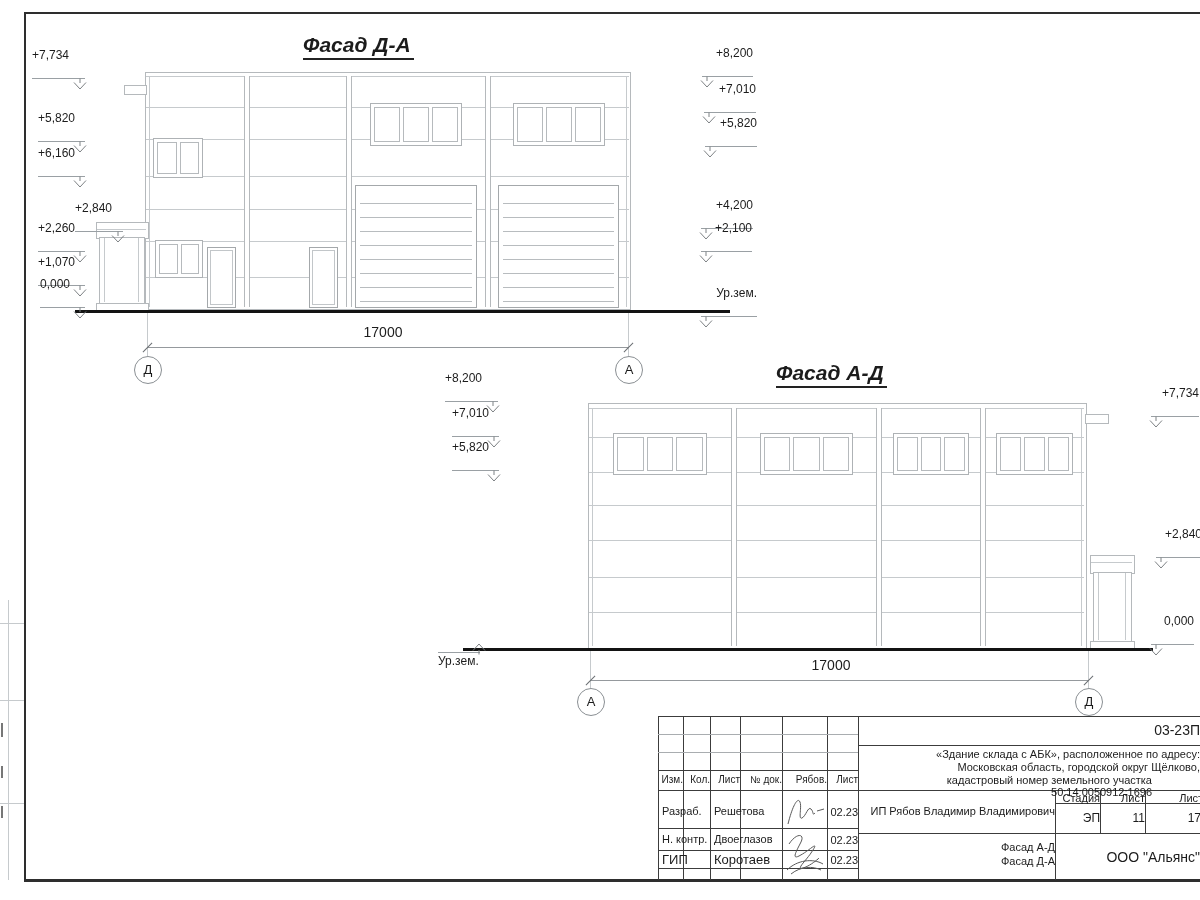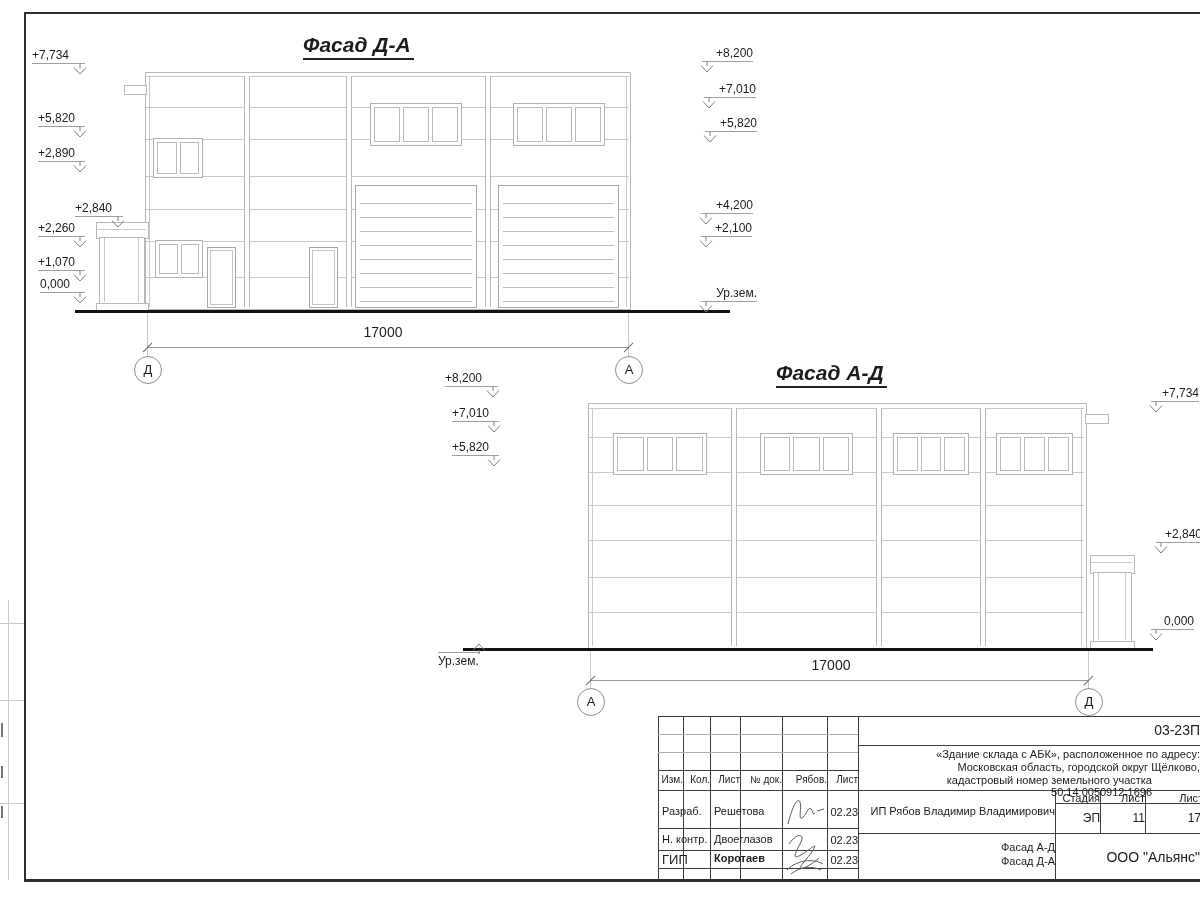--- a/index.html
+++ b/index.html
@@ -16,21 +16,21 @@
   
   .win{position:absolute;border:1px solid #aeb2b5;background:#fff;padding:3px;display:flex;gap:3px;box-sizing:border-box;}
   .win i{flex:1;border:1px solid #b6babd;display:block;}
   .door{position:absolute;border:1px solid #a4a8ab;background:#fff;box-sizing:border-box;}
   .door i{position:absolute;left:2px;right:2px;top:2px;bottom:2px;border:1px solid #c2c6c9;display:block;}
   .gar{position:absolute;border:1px solid #a4a8ab;background:#fff;padding:4px;box-sizing:border-box;}
   .gar i{display:block;width:100%;height:100%;
          background:repeating-linear-gradient(#ffffff 0 13px,#b8bcbf 13px 14px);}
   
   .em{position:absolute;font-size:12px;line-height:13px;}
-  .em .l{border-bottom:1px solid #9aa0a4;padding-bottom:1px;}
+  .em .l{border-bottom:1px solid #9aa0a4;padding-bottom:16px;}
   .em.r .l{text-align:right;}
   .em svg{position:absolute;top:100%;margin-top:-1px;}
   .em svg.gl{right:-2px;}
   .em.r svg.gl{left:-2px;}
   
   .axc{position:absolute;width:26px;height:26px;border:1px solid #8a8f93;border-radius:50%;
        background:#fff;text-align:center;line-height:26px;font-size:13px;}
   .tick{position:absolute;width:13px;height:1px;background:#6a6e72;transform:rotate(-45deg);}
   .dimtxt{position:absolute;font-size:14px;text-align:center;}
   .ftitle{position:absolute;font-size:21px;font-style:italic;font-weight:bold;
@@ -137,21 +137,21 @@
           <path d="M7 0.5 V5 M1 4.5 L7 11 L13 4.5" fill="none" stroke="#7d8184"></path>
         </svg>
       </div>
     <div class="em" style="left:38px;top:112px;width:47px;">
       <div class="l">+5,820</div>
       <svg class="gl" width="14" height="12" viewBox="0 0 14 12">
           <path d="M7 0.5 V5 M1 4.5 L7 11 L13 4.5" fill="none" stroke="#7d8184"></path>
         </svg>
       </div>
     <div class="em" style="left:38px;top:147px;width:47px;">
-      <div class="l">+2,890</div>
+      <div class="l">+6,160</div>
       <svg class="gl" width="14" height="12" viewBox="0 0 14 12">
           <path d="M7 0.5 V5 M1 4.5 L7 11 L13 4.5" fill="none" stroke="#7d8184"></path>
         </svg>
       </div>
     <div class="em" style="left:75px;top:202px;width:48px;">
       <div class="l">+2,840</div>
       <svg class="gl" width="14" height="12" viewBox="0 0 14 12">
           <path d="M7 0.5 V5 M1 4.5 L7 11 L13 4.5" fill="none" stroke="#7d8184"></path>
         </svg>
       </div>
@@ -349,21 +349,21 @@
     <div class="tc" style="left:782px;top:774px;width:45px;font-size:10px;">Рябов.</div>
     <div class="tc" style="left:827px;top:774px;width:31px;font-size:10px;">Лист</div>
 
     <div class="t" style="left:662px;top:805px;font-size:11px;">Разраб.</div>
     <div class="t" style="left:714px;top:805px;font-size:11px;">Решетова</div>
     <div class="tc" style="left:827px;top:806px;width:31px;font-size:11px;">02.23</div>
     <div class="t" style="left:662px;top:833px;font-size:11px;">Н. контр.</div>
     <div class="t" style="left:714px;top:833px;font-size:11px;">Двоеглазов</div>
     <div class="tc" style="left:827px;top:834px;width:31px;font-size:11px;">02.23</div>
     <div class="t" style="left:662px;top:852px;font-size:13px;">ГИП</div>
-    <div class="t" style="left:714px;top:852px;font-size:11px;font-weight:bold;">Коротаев</div>
+    <div class="t" style="left:714px;top:852px;font-size:13px;">Коротаев</div>
     <div class="tc" style="left:827px;top:854px;width:31px;font-size:11px;">02.23</div>
 
     <svg style="position:absolute;left:784px;top:794px;" width="42" height="34" viewBox="0 0 42 34">
       <path d="M4 30 C9 10 14 3 16 8 C18 13 14 26 18 24 C22 22 24 12 27 15 C30 18 28 22 31 19 M33 17 L40 15" fill="none" stroke="#5a5a5a" stroke-width="1"></path>
       </svg>
     <svg style="position:absolute;left:783px;top:830px;" width="44" height="46" viewBox="0 0 44 46">
       <path d="M6 14 C14 2 22 4 18 12 C14 20 8 30 16 26 C26 21 36 10 30 20 C24 30 12 40 20 38 C30 35 40 24 34 30 M4 40 C14 30 30 28 40 34 M8 44 C18 36 30 36 38 40" fill="none" stroke="#5a5a5a" stroke-width="1"></path>
       </svg>
 
     <div class="tc" style="left:858px;top:722px;width:342px;font-size:14px;">03-23П</div>

